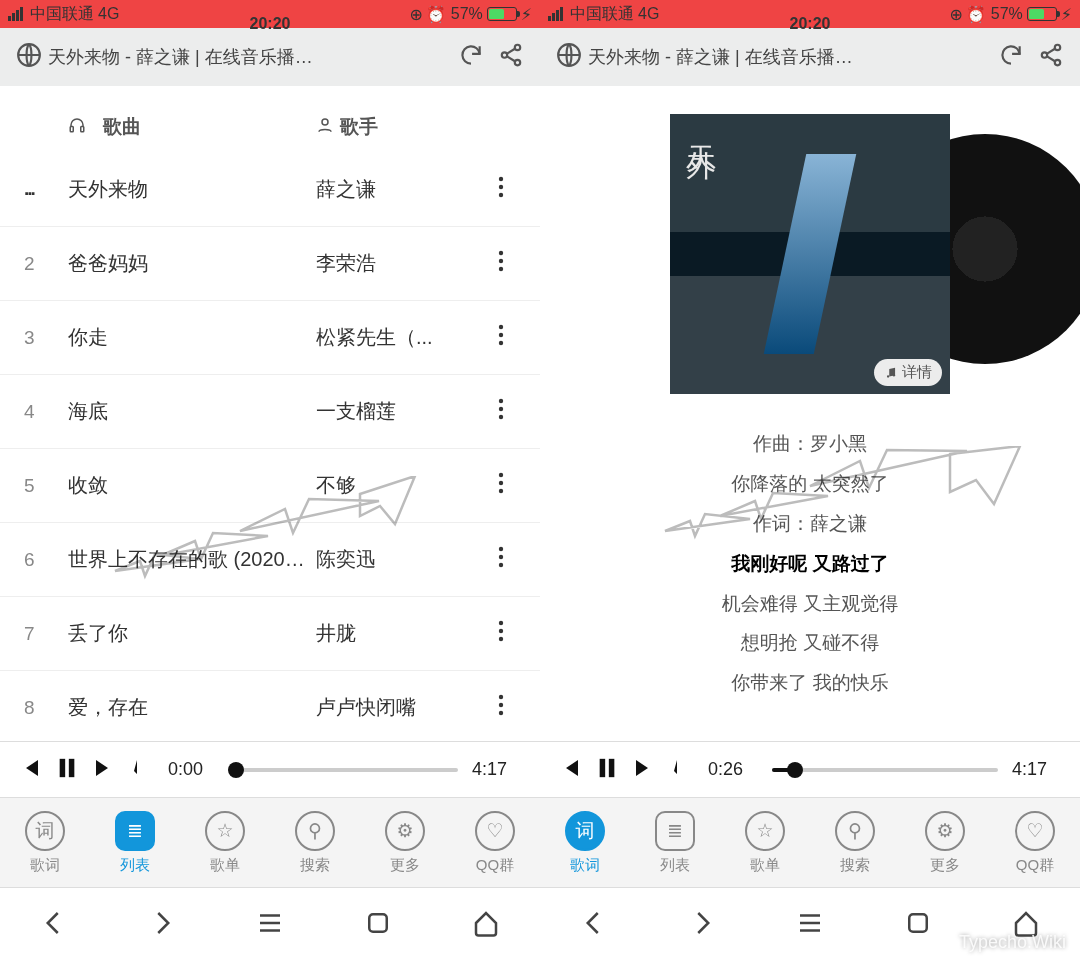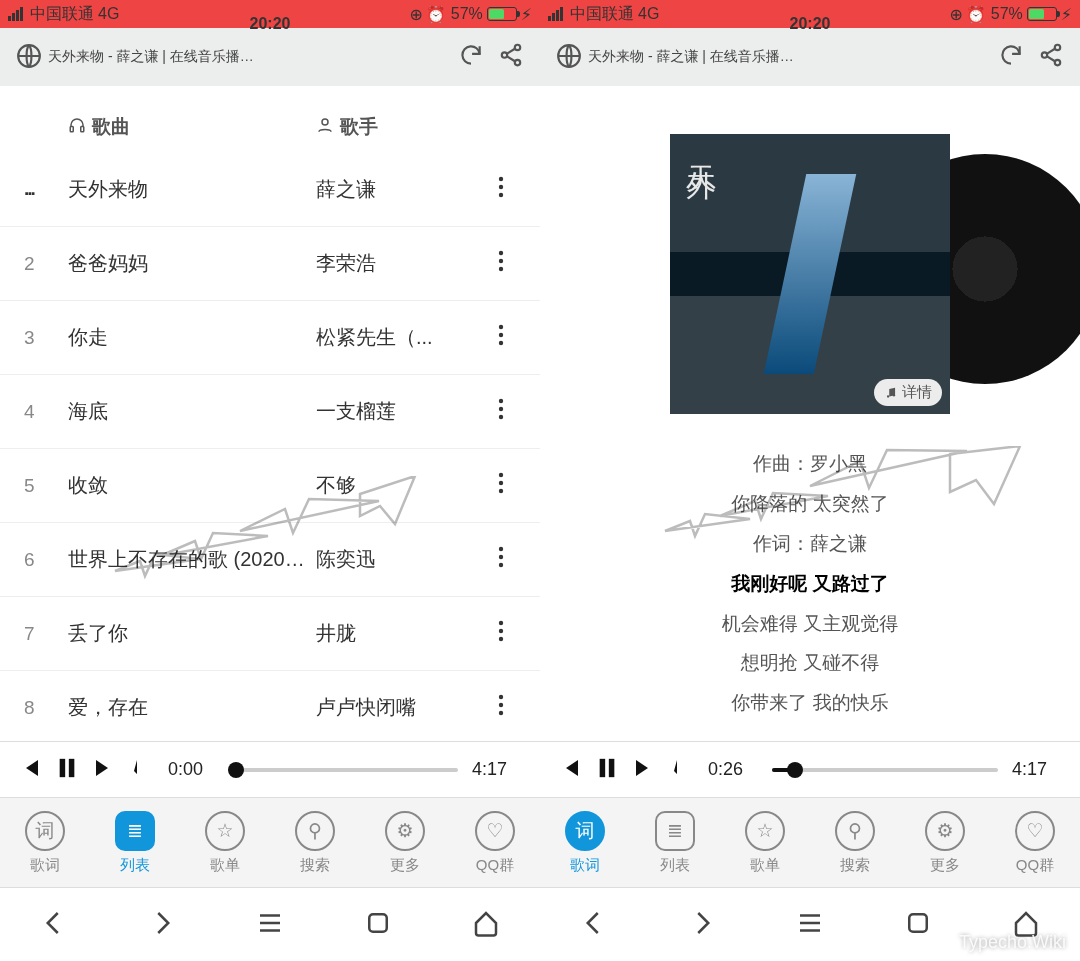--- a/index.html
+++ b/index.html
@@ -12,38 +12,38 @@
   .sb-right { margin-left:auto; display:flex; align-items:center; gap:4px; }
   .signal-icon { display:inline-flex; align-items:flex-end; gap:1px; margin-right:3px; }
   .signal-icon span { width:3px; background:#333; display:inline-block; }
   .signal-icon span:nth-child(1){height:5px;} .signal-icon span:nth-child(2){height:8px;}
   .signal-icon span:nth-child(3){height:11px;} .signal-icon span:nth-child(4){height:14px;}
   .battery { width:30px; height:14px; border:1.5px solid #333; border-radius:3px; position:relative; display:inline-block; }
   .battery:after{ content:""; position:absolute; right:-4px; top:3px; width:2.5px; height:6px; background:#333; border-radius:0 2px 2px 0;}
   .battery-fill{ position:absolute; left:1px; top:1px; bottom:1px; width:55%; background:#4cd964; border-radius:1.5px;}
   
   .addr-bar { height:58px; background:#eceded; display:flex; align-items:center; padding:0 16px; gap:14px; font-size:20px; color:#444; }
-  .addr-title { flex:1; white-space:nowrap; overflow:hidden; text-overflow:ellipsis; font-weight:500; font-size:14px; display:flex; align-items:center; gap:6px;}
+  .addr-title { flex:1; white-space:nowrap; overflow:hidden; text-overflow:ellipsis; font-weight:500; font-size:18px; display:flex; align-items:center; gap:6px;}
   .globe-icon svg,.refresh-icon svg,.share-icon svg{ width:26px; height:26px; stroke:#555; fill:none; stroke-width:2;}
   
   .content { flex:1; background:#fff; overflow:hidden; position:relative; }
   .list-header { display:flex; padding:28px 24px 12px; color:#555; font-size:19px; font-weight:600; }
-  .lh-song { flex:1; display:flex; align-items:center; gap:6px; padding-left:44px;}
+  .lh-song { flex:1; display:flex; align-items:center; gap:17px; padding-left:44px;}
   .lh-artist{ width:200px; display:flex; align-items:center; gap:6px; }
   .hicon svg{ width:18px; height:18px; stroke:#555; fill:none; stroke-width:2;}
   .song-row { display:flex; align-items:center; height:74px; padding:0 24px; border-top:1px solid #eee; font-size:20px; color:#333; }
   .song-row:first-of-type{ border-top:none;}
   .idx { width:44px; color:#888; font-size:19px; }
   .sname { flex:1; white-space:nowrap; overflow:hidden; text-overflow:ellipsis; font-weight:500;}
   .sartist { width:170px; white-space:nowrap; overflow:hidden; text-overflow:ellipsis; font-weight:500;}
   .kebab { width:30px; text-align:center; color:#333; }
   .kebab svg{ width:6px; height:22px; fill:#333;}
   .playing .idx{ color:#333; font-weight:bold; letter-spacing:-2px;}
   
-  .lyric-wrap{ padding:48px 0 0; display:flex; flex-direction:column; align-items:center;}
+  .lyric-wrap{ padding:28px 0 0; display:flex; flex-direction:column; align-items:center;}
   .album-box{ width:280px; height:280px; position:relative; }
   .disc{ position:absolute; top:20px; left:200px; width:230px; height:230px; border-radius:50%; background:radial-gradient(circle,#222 0 20%,#111 20% 100%); z-index:0;}
   .cover{ position:absolute; width:280px; height:280px; background:linear-gradient(180deg,#2b3a42 0 42%, #0a1a24 42% 58%, #334048 58% 100%); z-index:1; overflow:hidden;}
   .cover .txt{ position:absolute; left:10px; top:8px; color:#e8e8e8; font-size:30px; writing-mode:vertical-rl; letter-spacing:6px;}
   .cover .txt2{ position:absolute; left:10px; bottom:8px; color:#e8e8e8; font-size:30px; writing-mode:vertical-rl; letter-spacing:6px;}
   .cover .tri{ position:absolute; left:115px; top:40px; width:50px; height:200px; background:linear-gradient(180deg,#89b4d6,#0a4a7a); transform:skewX(-12deg);}
   .detail-btn{ position:absolute; right:8px; bottom:8px; z-index:2; background:#ececec; color:#555; border-radius:14px; padding:4px 10px; font-size:15px; display:flex; align-items:center; gap:4px;}
   .detail-btn svg{ width:14px; height:14px; fill:#555;}
   .lyrics{ margin-top:30px; text-align:center; color:#555; font-size:19px; line-height:2.1;}
   .lyrics .hl{ color:#000; font-weight:bold;}

